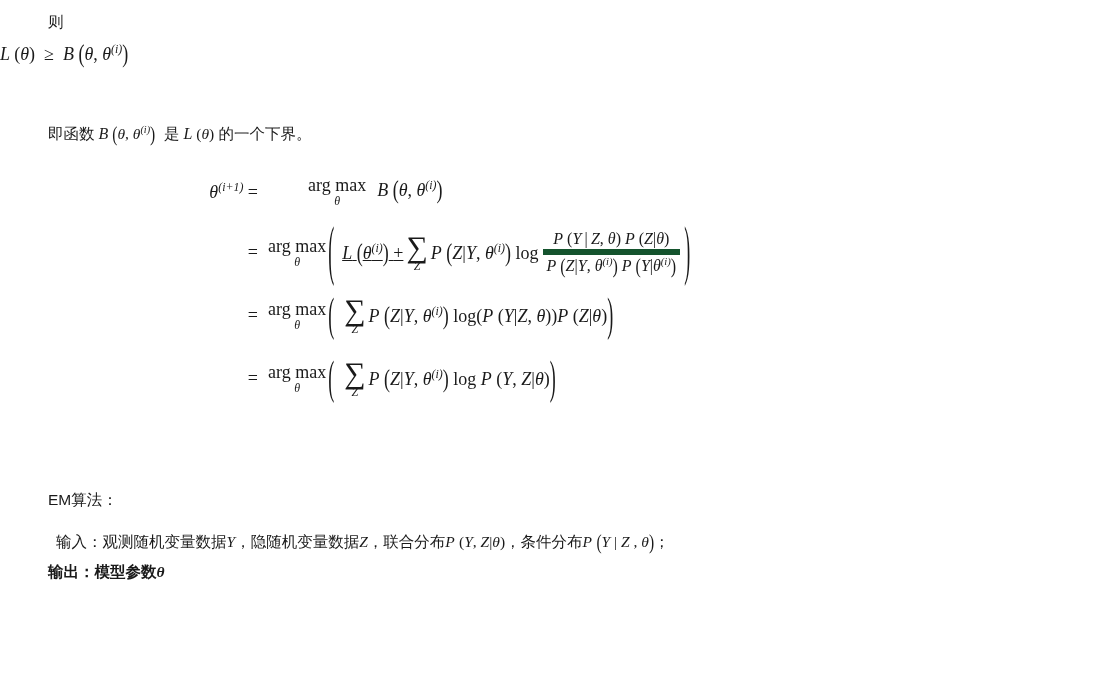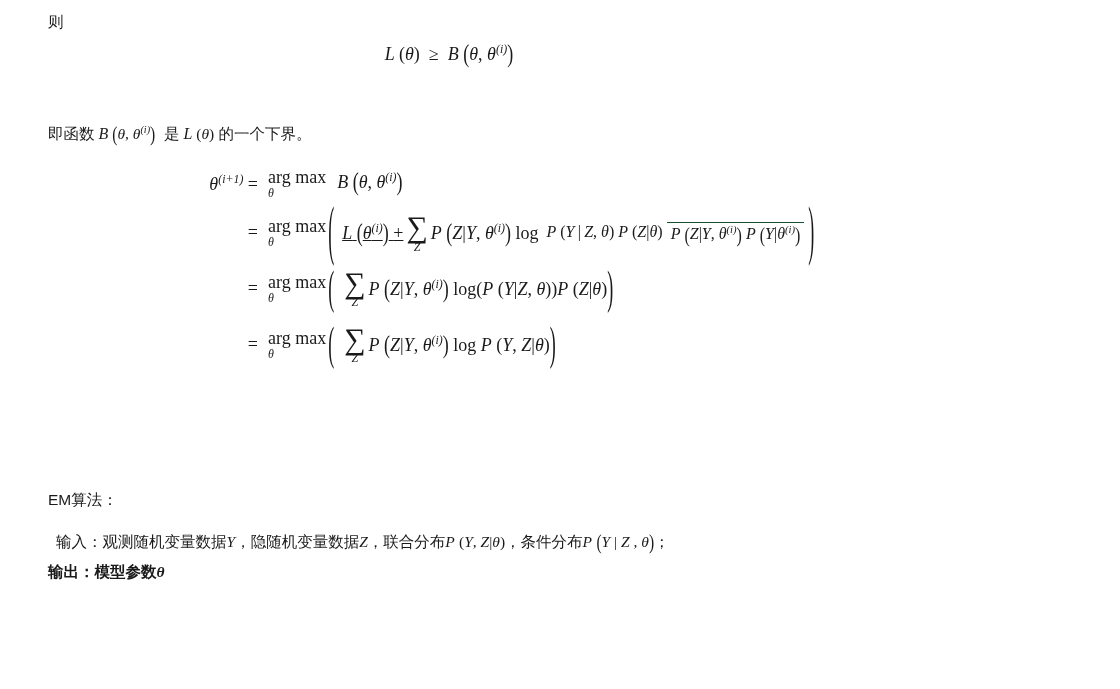--- a/index.html
+++ b/index.html
@@ -38,21 +38,21 @@
     font-style: normal;
   }
   sup.idx {
     font-size: 0.66em;
     vertical-align: super;
     font-family: "Liberation Serif", serif;
     font-style: italic;
   }
   
   #row-ze       { position: absolute; left: 48px;  top: 10px; }
-  #eq-display-1 { position: absolute; left: 0;     top: 42px; width: 898px; text-align: center; }
+  #eq-display-1 { position: absolute; left: 0;     top: 42px; width: 898px; text-align: left; }
   #row-lower    { position: absolute; left: 48px;  top: 122px; }
   #row-choose   { position: absolute; left: 48px;  top: 136px; }
 
   #deriv        { position: absolute; left: 48px;  top: 168px; }
 
   #row-em       { position: absolute; left: 48px;  top: 488px; }
   #row-input    { position: absolute; left: 48px;  top: 530px; margin-left: 8px; }
   #row-output   { position: absolute; left: 48px;  top: 560px; font-weight: bold; }
   #list-steps   { position: absolute; left: 48px;  top: 604px; }
 
@@ -67,26 +67,26 @@
     transform: scaleY(1.35);
     transform-origin: center;
   }
   .paren.big   { transform: scaleY(2.6); }
   .paren.huge  { transform: scaleY(3.6); }
 
   
   .argmax {
     display: inline-flex;
     flex-direction: column;
-    align-items: flex-start;
+    align-items: center;
     vertical-align: middle;
     font-family: "Liberation Serif", serif;
     font-style: normal;
     line-height: 1;
-    margin: 0 2px;
+    margin: 8px 2px;
   }
   .argmax .am-top { font-size: 18px; font-style: normal; }
   .argmax .am-top .argword { font-style: normal; }
   .argmax .am-bot { font-size: 12px; font-style: italic; margin-top: 1px; }
 
   
   .sigma {
     display: inline-flex;
     flex-direction: column;
     align-items: center;
@@ -94,28 +94,28 @@
     line-height: 0.95;
     margin: 0 3px;
     font-family: "Liberation Serif", serif;
   }
   .sigma .sg { font-size: 30px; font-style: normal; }
   .sigma .sgb { font-size: 12px; font-style: italic; }
 
   
   .frac {
     display: inline-flex;
-    flex-direction: row;
+    flex-direction: column;
     align-items: center;
     vertical-align: middle;
     margin: 0 4px;
     font-family: "Liberation Serif", serif;
   }
   .frac .num { padding: 0 4px 1px 4px; font-size: 16px; }
-  .frac .den { padding: 1px 4px 0 4px; border-top: 1px solid #14532d; font-size: 16px; }
+  .frac .den { padding: 1px 4px 0 4px; border-top: 6px solid #14532d; font-size: 16px; }
 
   .eqrow {
     display: flex;
     align-items: center;
     font-family: "Liberation Serif", serif;
     font-size: 18px;
     margin-bottom: 6px;
   }
   .eqrow .lhs {
     width: 210px;
@@ -149,21 +149,21 @@
   </div>
 
   <div id="row-lower" class="line cn">
     <span class="cn">即函数</span><span class="math" style="font-size:16px;">&nbsp;B&nbsp;</span><span class="paren">(</span><span class="math">θ</span><span class="mathup">,&nbsp;</span><span class="math">θ</span><sup class="idx">(i)</sup><span class="paren">)</span>
     <span class="cn">&nbsp;是</span><span class="math" style="font-size:16px;">&nbsp;L&nbsp;</span><span class="mathup">(</span><span class="math">θ</span><span class="mathup">)</span><span class="cn">&nbsp;的一个下界。</span>
   </div>
 
 
   <div id="deriv">
 
-    <div class="eqrow first" style="margin-bottom:14px;">
+    <div class="eqrow first" style="margin-bottom:14px;gap:40px;">
       <div class="lhs">
         <span class="math">θ</span><sup class="idx">(i+1)</sup><span class="mathup">&nbsp;=</span>
       </div>
       <div class="rhs">
         <span class="argmax">
           <span class="am-top"><span class="argword">arg max</span></span>
           <span class="am-bot">θ</span>
         </span>
         <span class="math">&nbsp;B&nbsp;</span><span class="paren">(</span><span class="math">θ</span><span class="mathup">,&nbsp;</span><span class="math">θ</span><sup class="idx">(i)</sup><span class="paren">)</span>
       </div>

